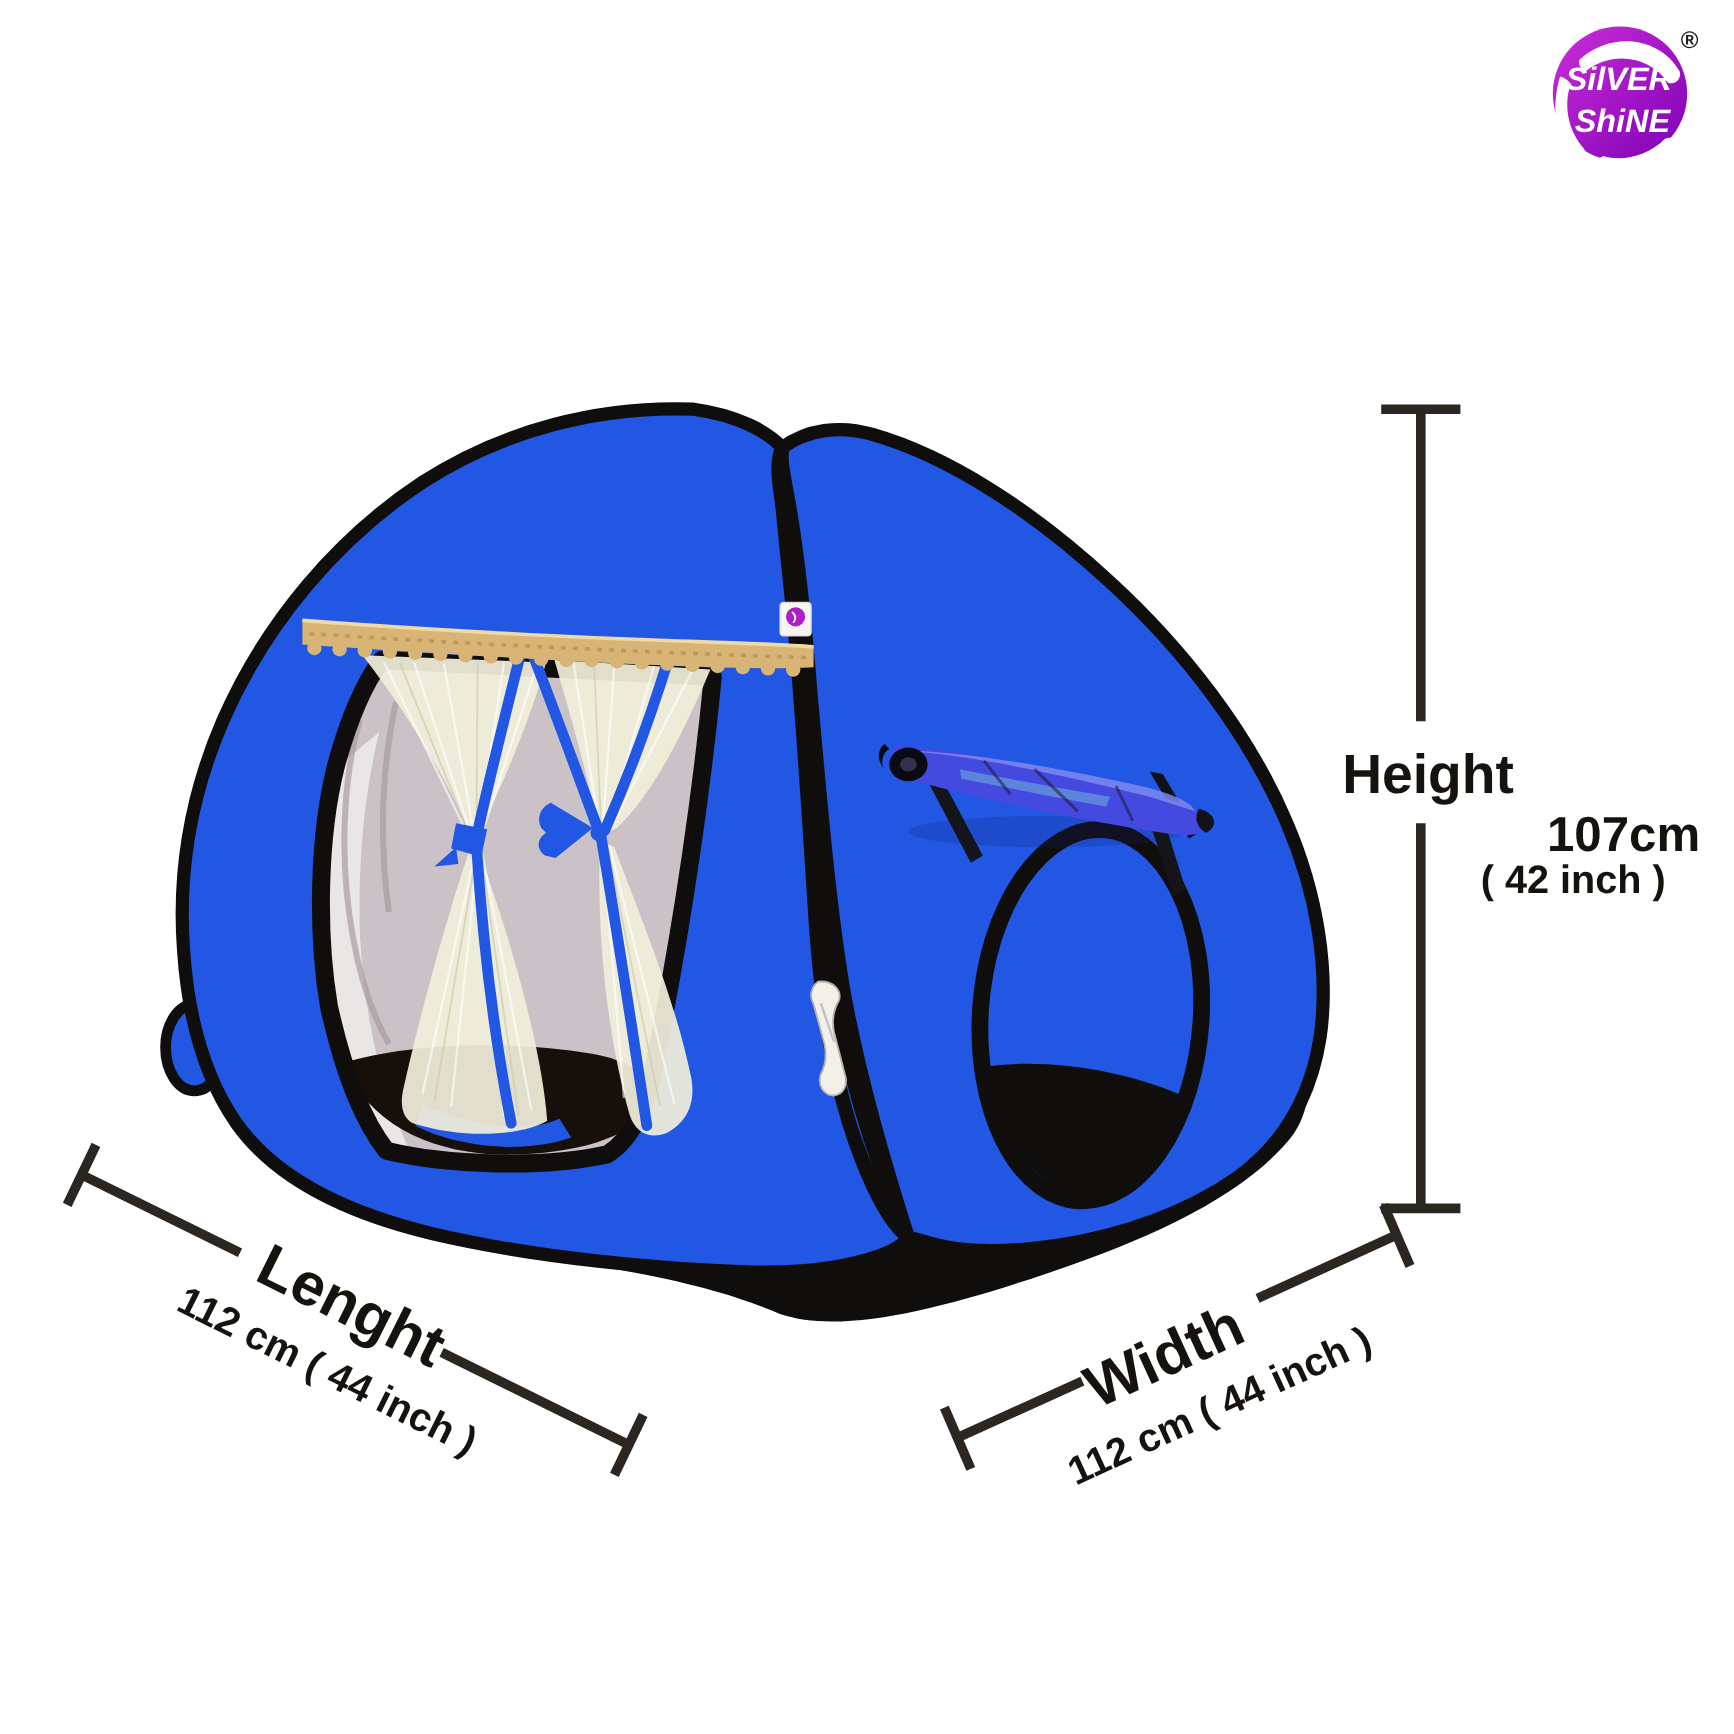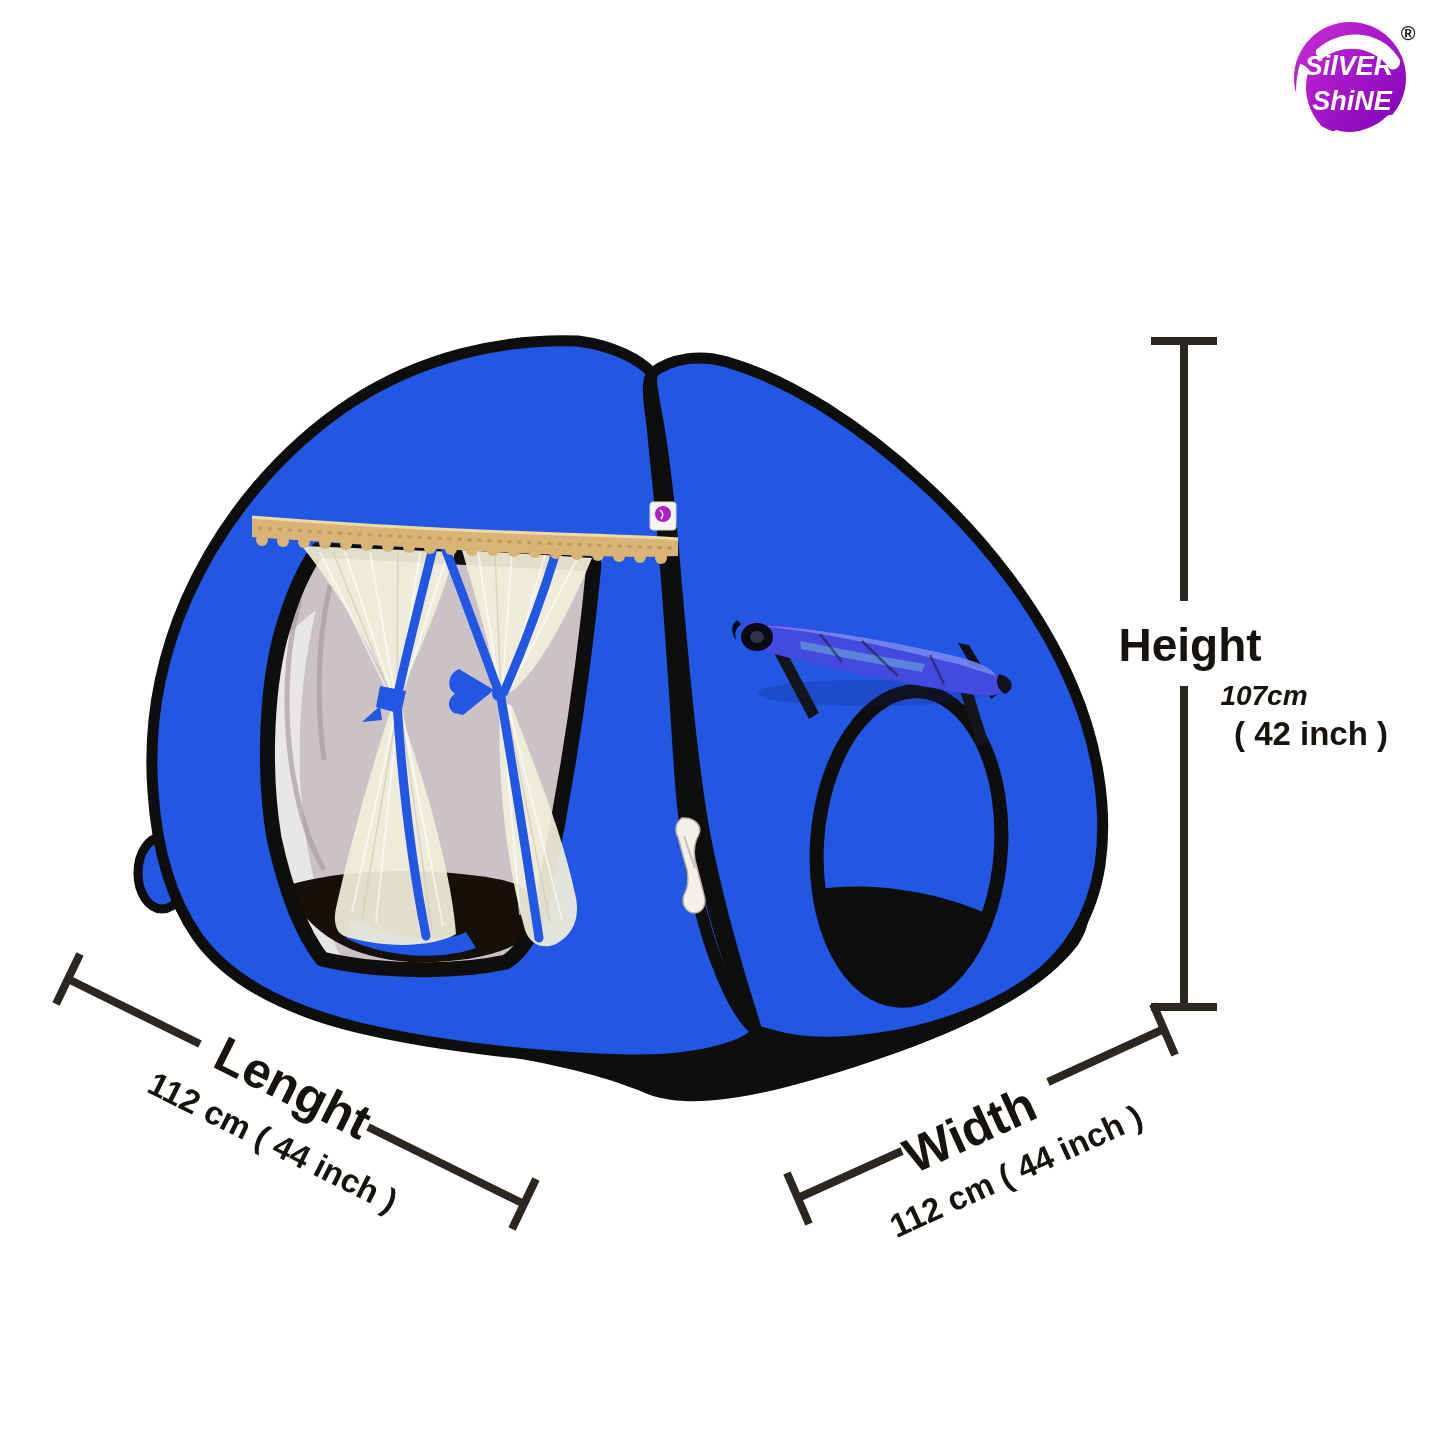--- a/index.html
+++ b/index.html
@@ -19,21 +19,21 @@
   .f-valance{fill:var(--valance);}
   .f-interior{fill:var(--interior);}
   .f-floor{fill:var(--floor);}
   .f-bag{fill:var(--bag-blue);}
   .s-blue{stroke:var(--tent-blue);}
   .dim{stroke:var(--dim-line);stroke-width:8;fill:none;}
   
   .dim-label{position:absolute;font-weight:bold;color:var(--text-color);white-space:nowrap;
              transform-origin:center;line-height:1;}
   .lbl-height{left:1190px;top:645px;font-size:46px;transform:translate(-50%,-50%);}
-  .val-height-cm{left:1264px;top:696px;font-size:28px;transform:translate(-50%,-50%);font-style:italic;}
+  .val-height-cm{left:1353px;top:696px;font-size:41px;transform:translate(-50%,-50%);}
   .val-height-inch{left:1311px;top:733px;font-size:33px;transform:translate(-50%,-50%);text-align:center;}
   .lbl-length{left:293px;top:1088px;font-size:50px;transform:translate(-50%,-50%) rotate(26.5deg);}
   .val-length{left:273px;top:1142px;font-size:33px;transform:translate(-50%,-50%) rotate(26.5deg);}
   .lbl-width{left:970px;top:1130px;font-size:50px;transform:translate(-50%,-50%) rotate(-24.5deg);}
   .val-width{left:1016px;top:1171px;font-size:33px;transform:translate(-50%,-50%) rotate(-24.5deg);}
   
   .logo{position:absolute;left:1286px;top:14px;width:134px;height:130px;}
   .logo text{font-family:"Liberation Sans",sans-serif;font-weight:bold;font-style:italic;fill:#ffffff;}
   .logo .rmark{font-style:normal;fill:#1a1a1a;font-weight:bold;}
 </style>

